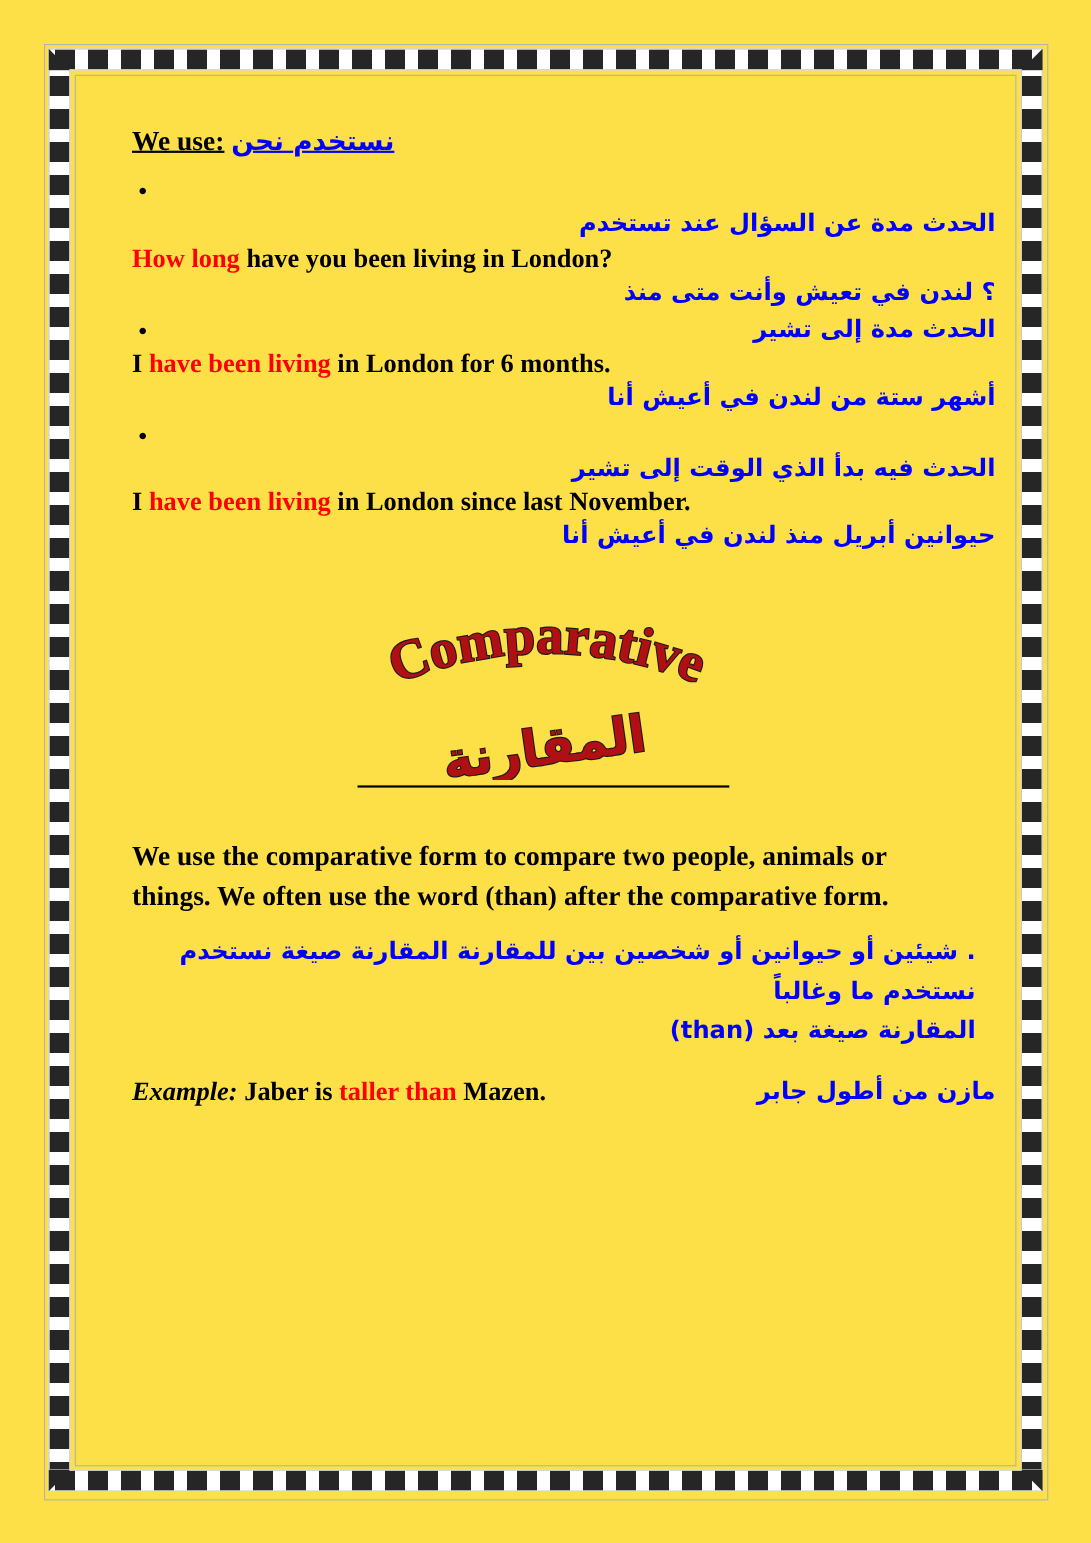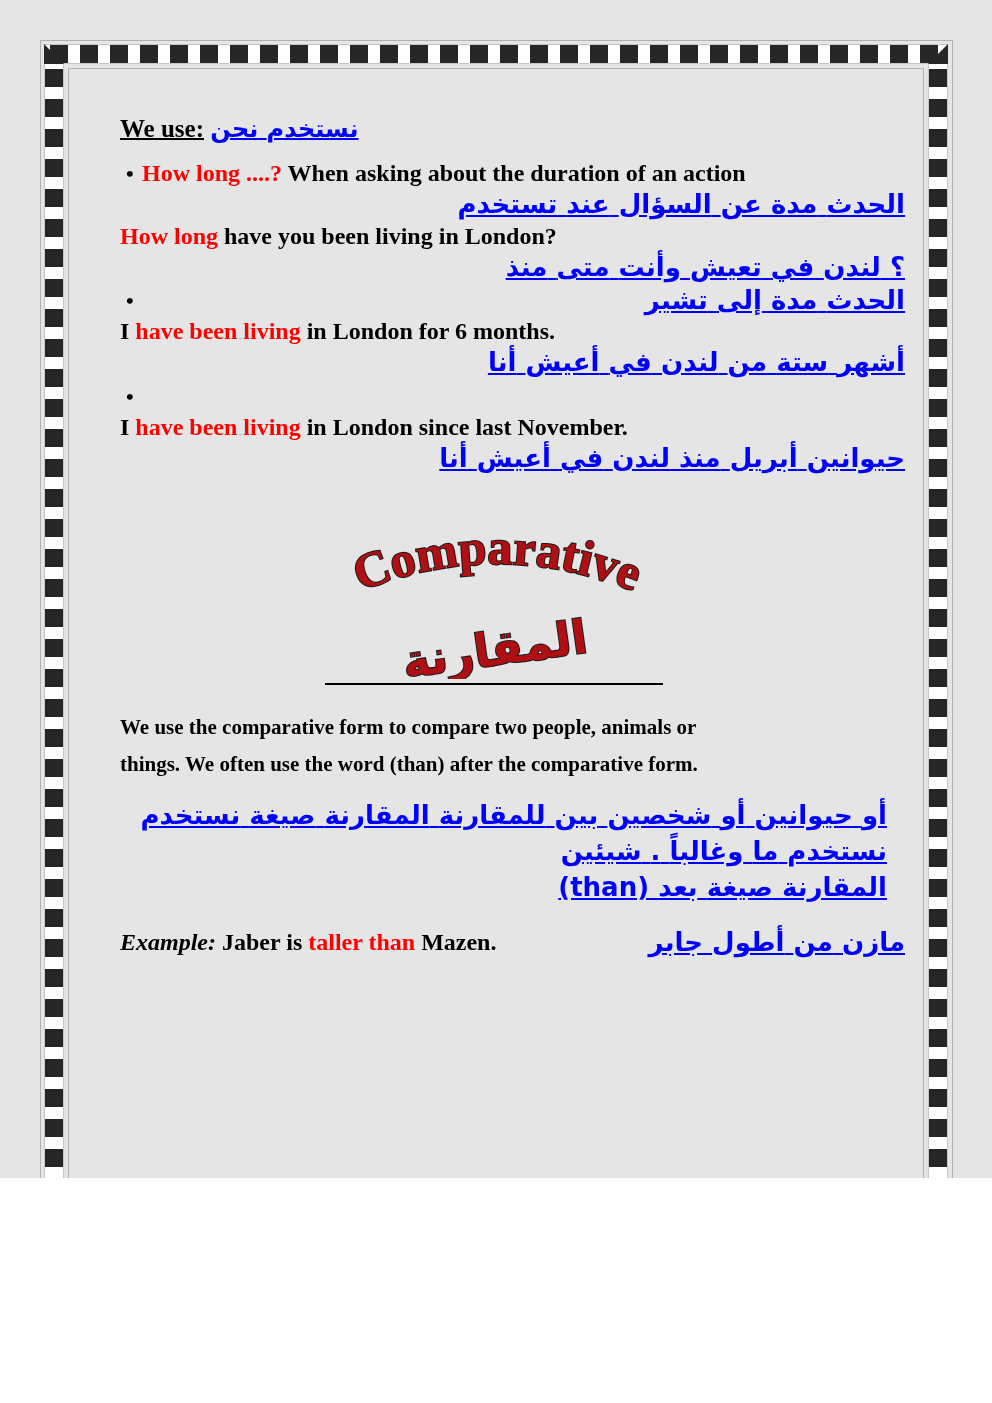--- a/index.html
+++ b/index.html
@@ -1,17 +1,17 @@
 <!DOCTYPE html>
 <html style="--red: #ff0000; --blue: #0000ff; --sq: #262626;"><head>
 <meta charset="utf-8">
 <style>
   html,body { margin:0; padding:0; background:#ffffff; }
   .page {
-    position:relative; width:992px; height:1178px; background:#e5e5e5;
+    position:relative; width:992px; height:1403px; background:#fde047;
     font-family:"Liberation Serif", serif; overflow:hidden; color:#000;
   }
   
   .outer-line { position:absolute; left:40px; top:40px; width:911px; height:1322px;
     border:1px solid #b2b2b2; }
   .inner-line { position:absolute; left:68px; top:68px; width:854px; height:1263px;
     border:1px solid #b2b2b2; }
   .band { position:absolute; box-sizing:border-box; border:1px solid #c6c6c6; background-color:#fff; }
   .band.top    { left:44px;  top:44px;    width:904px; height:20px;
     background-image:repeating-linear-gradient(90deg,#fff 0 5px,var(--sq) 5px 23px,#fff 23px 30px); }
@@ -23,38 +23,38 @@
     background-image:repeating-linear-gradient(180deg,#fff 0 5px,var(--sq) 5px 23px,#fff 23px 30px); }
   .corner { position:absolute; width:20px; height:20px; background:var(--sq); }
   .corner.tl { left:44px;  top:44px;   clip-path:polygon(0 0,100% 100%,0 100%); }
   .corner.tr { left:928px; top:44px;   clip-path:polygon(100% 0,100% 100%,0 100%); }
   .corner.br { left:928px; top:1336px; clip-path:polygon(0 0,100% 0,100% 100%); }
   .corner.bl { left:44px;  top:1336px; clip-path:polygon(0 0,100% 0,0 100%); }
   
   .content { position:absolute; left:120px; top:68px; width:785px; font-weight:bold; }
   .en  { font-size:24px; line-height:31px; }
   .red { color:var(--red); }
-  .ar  { font-family:"DejaVu Sans", sans-serif; font-size:26px; line-height:30px;
-         color:var(--blue); direction:ltr;text-decoration:underline; }
+  .ar  { font-family:"DejaVu Sans", sans-serif; font-size:22px; line-height:30px;
+         color:var(--blue); direction:ltr; }
   .ar bdi { unicode-bidi:isolate; }
   .ar-right { text-align:right; }
   .title-line { margin-top:44px; font-size:25px; line-height:34px; }
   .title-line .u-en { text-decoration:underline; text-decoration-thickness:2px; }
   .title-line .ar { font-size:24px; text-decoration:underline; text-decoration-thickness:2px; }
   .row { display:flex; align-items:flex-start; }
   .dot { width:16px; flex:0 0 16px; margin-left:6px; font-size:22px; line-height:31px; }
   .spacer { flex:1 1 auto; }
   .b1 { margin-top:12px; }
   .m0 { margin-top:0; }
   .m2 { margin-top:2px; }
   .m3 { margin-top:3px; }
   .m4 { margin-top:4px; }
   .wordart-wrap { margin-top:40px; margin-left:186px; width:382px; }
   .divider { margin:0 0 0 205px; width:338px; border-top:2.5px solid #000; }
-  .para { margin-top:24px; font-size:21px; line-height:37px; }
+  .para { margin-top:44px; font-size:25px; line-height:37px; }
   .ar-para { margin-top:14px; padding-right:18px; line-height:36px;text-align:right; }
   .example-row { margin-top:22px; display:flex; align-items:flex-start; }
   .example-label { font-style:italic; text-decoration-thickness:2px; }
   .ex-ar { }
 </style>
 </head>
 <body>
 
 <div class="page">
 
@@ -71,24 +71,20 @@
 
   <div class="content">
 
     <div class="title-line">
       <span class="u-en">We use:</span>
       <span class="ar"><bdi dir="rtl">نحن</bdi> <bdi dir="rtl">نستخدم</bdi></span>
     </div>
 
     <div class="row en b1">
       <span class="dot">•</span>
-      <span>
-        <span class="red">How long ....?</span>
-        <span>When asking about the duration of an action</span>
-      </span>
     </div>
     <div class="ar ar-right m0"><bdi dir="rtl">تستخدم</bdi> <bdi dir="rtl">عند</bdi> <bdi dir="rtl">السؤال</bdi> <bdi dir="rtl">عن</bdi> <bdi dir="rtl">مدة</bdi> <bdi dir="rtl">الحدث</bdi></div>
 
     <div class="en m2">
       <span class="red">How long</span>
       <span>have you been living in London?</span>
     </div>
     <div class="ar ar-right m0"><bdi dir="rtl">منذ</bdi> <bdi dir="rtl">متى</bdi> <bdi dir="rtl">وأنت</bdi> <bdi dir="rtl">تعيش</bdi> <bdi dir="rtl">في</bdi> <bdi dir="rtl">لندن</bdi> <bdi dir="rtl">؟</bdi></div>
 
     <div class="row en m3">
@@ -99,20 +95,21 @@
     <div class="en m0">
       <span>I</span>
       <span class="red">have been living</span>
       <span>in London for 6 months.</span>
     </div>
     <div class="ar ar-right m0"><bdi dir="rtl">أنا</bdi> <bdi dir="rtl">أعيش</bdi> <bdi dir="rtl">في</bdi> <bdi dir="rtl">لندن</bdi> <bdi dir="rtl">من</bdi> <bdi dir="rtl">ستة</bdi> <bdi dir="rtl">أشهر</bdi></div>
 
     <div class="row en m4">
       <span class="dot">•</span>
     </div>
+    <div class="ar ar-right m0"><bdi dir="rtl">تشير</bdi> <bdi dir="rtl">إلى</bdi> <bdi dir="rtl">الوقت</bdi> <bdi dir="rtl">الذي</bdi> <bdi dir="rtl">بدأ</bdi> <bdi dir="rtl">فيه</bdi> <bdi dir="rtl">الحدث</bdi></div>
 
     <div class="en m0">
       <span>I</span>
       <span class="red">have been living</span>
       <span>in London since last November.</span>
     </div>
     <div class="ar ar-right m0"><bdi dir="rtl">أنا</bdi> <bdi dir="rtl">أعيش</bdi> <bdi dir="rtl">في</bdi> <bdi dir="rtl">لندن</bdi> <bdi dir="rtl">منذ</bdi> <bdi dir="rtl">أبريل</bdi> <bdi dir="rtl">حيوانين</bdi></div>
 
     <div class="wordart-wrap">
       <svg width="382" height="166" viewBox="0 0 382 166">

